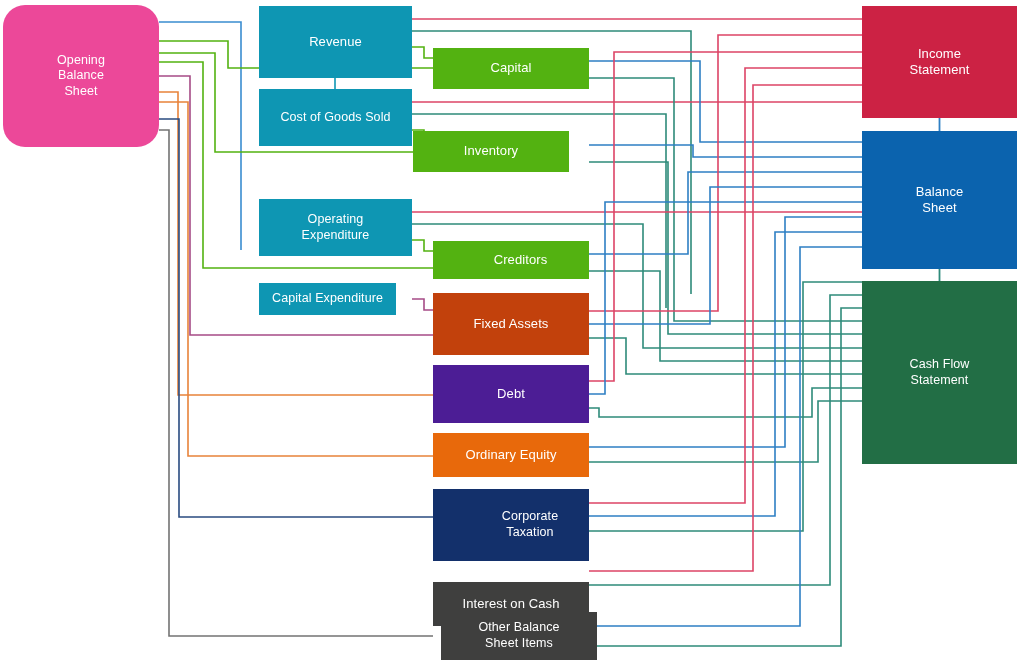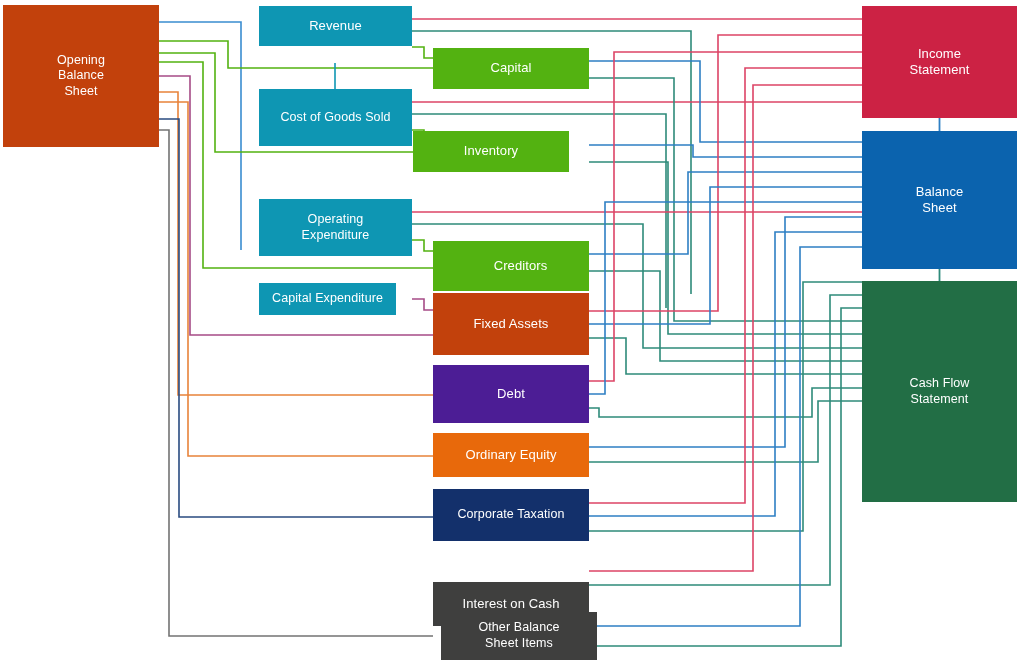--- a/index.html
+++ b/index.html
@@ -89,72 +89,72 @@
       <path d="M589,516 L775,516 L775,232 L862,232" fill="none" stroke="#2E7FC4" stroke-width="1.6" stroke-linejoin="miter" stroke-linecap="butt"></path>
       <path d="M589,531 L803,531 L803,282 L862,282" fill="none" stroke="#2E8B7A" stroke-width="1.6" stroke-linejoin="miter" stroke-linecap="butt"></path>
       <path d="M589,571 L753,571 L753,85 L862,85" fill="none" stroke="#DD4466" stroke-width="1.6" stroke-linejoin="miter" stroke-linecap="butt"></path>
       <path d="M589,585 L830,585 L830,295 L862,295" fill="none" stroke="#2E8B7A" stroke-width="1.6" stroke-linejoin="miter" stroke-linecap="butt"></path>
       <path d="M589,626 L800,626 L800,247 L862,247" fill="none" stroke="#2E7FC4" stroke-width="1.6" stroke-linejoin="miter" stroke-linecap="butt"></path>
       <path d="M589,646 L841,646 L841,308 L862,308" fill="none" stroke="#2E8B7A" stroke-width="1.6" stroke-linejoin="miter" stroke-linecap="butt"></path>
       <path d="M939.5,118 L939.5,131" fill="none" stroke="#2E7FC4" stroke-width="1.8"></path>
       <path d="M939.5,269 L939.5,281" fill="none" stroke="#2E8B7A" stroke-width="1.8"></path>
     </svg>
   <div id="nodes">
-      <div class="node node-sm" style="left: 3px; top: 5px; width: 156px; height: 142px; background: #c2410c;">
+      <div class="node node-sm" style="left: 3px; top: 5px; width: 156px; height: 142px; background: #ec4899; border-radius: 22px;">
         <span>Opening
 Balance
 Sheet</span>
       </div>
-      <div class="node" style="left: 259px; top: 6px; width: 153px; height: 40px; background: rgb(14, 150, 179);">
+      <div class="node" style="left: 259px; top: 6px; width: 153px; height: 72px; background: rgb(14, 150, 179);">
         <span>Revenue</span>
       </div>
       <div class="node node-sm" style="left: 259px; top: 89px; width: 153px; height: 57px; background: rgb(14, 150, 179);">
         <span>Cost of Goods Sold</span>
       </div>
       <div class="node node-sm" style="left: 259px; top: 199px; width: 153px; height: 57px; background: rgb(14, 150, 179);">
         <span>Operating
 Expenditure</span>
       </div>
       <div class="node node-sm" style="left: 259px; top: 283px; width: 137px; height: 32px; background: rgb(14, 150, 179);">
         <span>Capital Expenditure</span>
       </div>
       <div class="node" style="left: 433px; top: 48px; width: 156px; height: 41px; background: rgb(83, 178, 17);">
         <span>Capital</span>
       </div>
       <div class="node" style="left: 413px; top: 131px; width: 156px; height: 41px; background: rgb(83, 178, 17);">
         <span>Inventory</span>
       </div>
-      <div class="node" style="left: 433px; top: 241px; width: 156px; height: 50px; background: rgb(83, 178, 17); padding-left: 25px;">
+      <div class="node" style="left: 433px; top: 241px; width: 156px; height: 38px; background: rgb(83, 178, 17); padding-left: 25px;">
         <span>Creditors</span>
       </div>
       <div class="node" style="left: 433px; top: 293px; width: 156px; height: 62px; background: #c2410c;">
         <span>Fixed Assets</span>
       </div>
       <div class="node" style="left: 433px; top: 365px; width: 156px; height: 58px; background: #4c1d95;">
         <span>Debt</span>
       </div>
       <div class="node" style="left: 433px; top: 433px; width: 156px; height: 44px; background: rgb(232, 105, 11);">
         <span>Ordinary Equity</span>
       </div>
-      <div class="node node-sm" style="left: 433px; top: 489px; width: 156px; height: 52px; background: rgb(19, 48, 107);">
+      <div class="node node-sm" style="left: 433px; top: 489px; width: 156px; height: 72px; background: rgb(19, 48, 107); padding-left: 44px;">
         <span>Corporate Taxation</span>
       </div>
       <div class="node" style="left: 433px; top: 582px; width: 156px; height: 44px; background: rgb(63, 63, 62);">
         <span>Interest on Cash</span>
       </div>
       <div class="node node-sm" style="left: 433px; top: 612px; width: 156px; height: 48px; background: rgb(63, 63, 62); margin-left: 8px;">
         <span>Other Balance
 Sheet Items</span>
       </div>
       <div class="node" style="left: 862px; top: 6px; width: 155px; height: 112px; background: rgb(204, 34, 68);">
         <span>Income
 Statement</span>
       </div>
       <div class="node" style="left: 862px; top: 131px; width: 155px; height: 138px; background: rgb(11, 99, 174);">
         <span>Balance
 Sheet</span>
       </div>
-      <div class="node node-sm" style="left: 862px; top: 281px; width: 155px; height: 221px; background: rgb(34, 110, 69);">
+      <div class="node node-sm" style="left: 862px; top: 281px; width: 155px; height: 183px; background: rgb(34, 110, 69);">
         <span>Cash Flow
 Statement</span>
       </div>
     </div>
 </div>
 
 </body></html>

